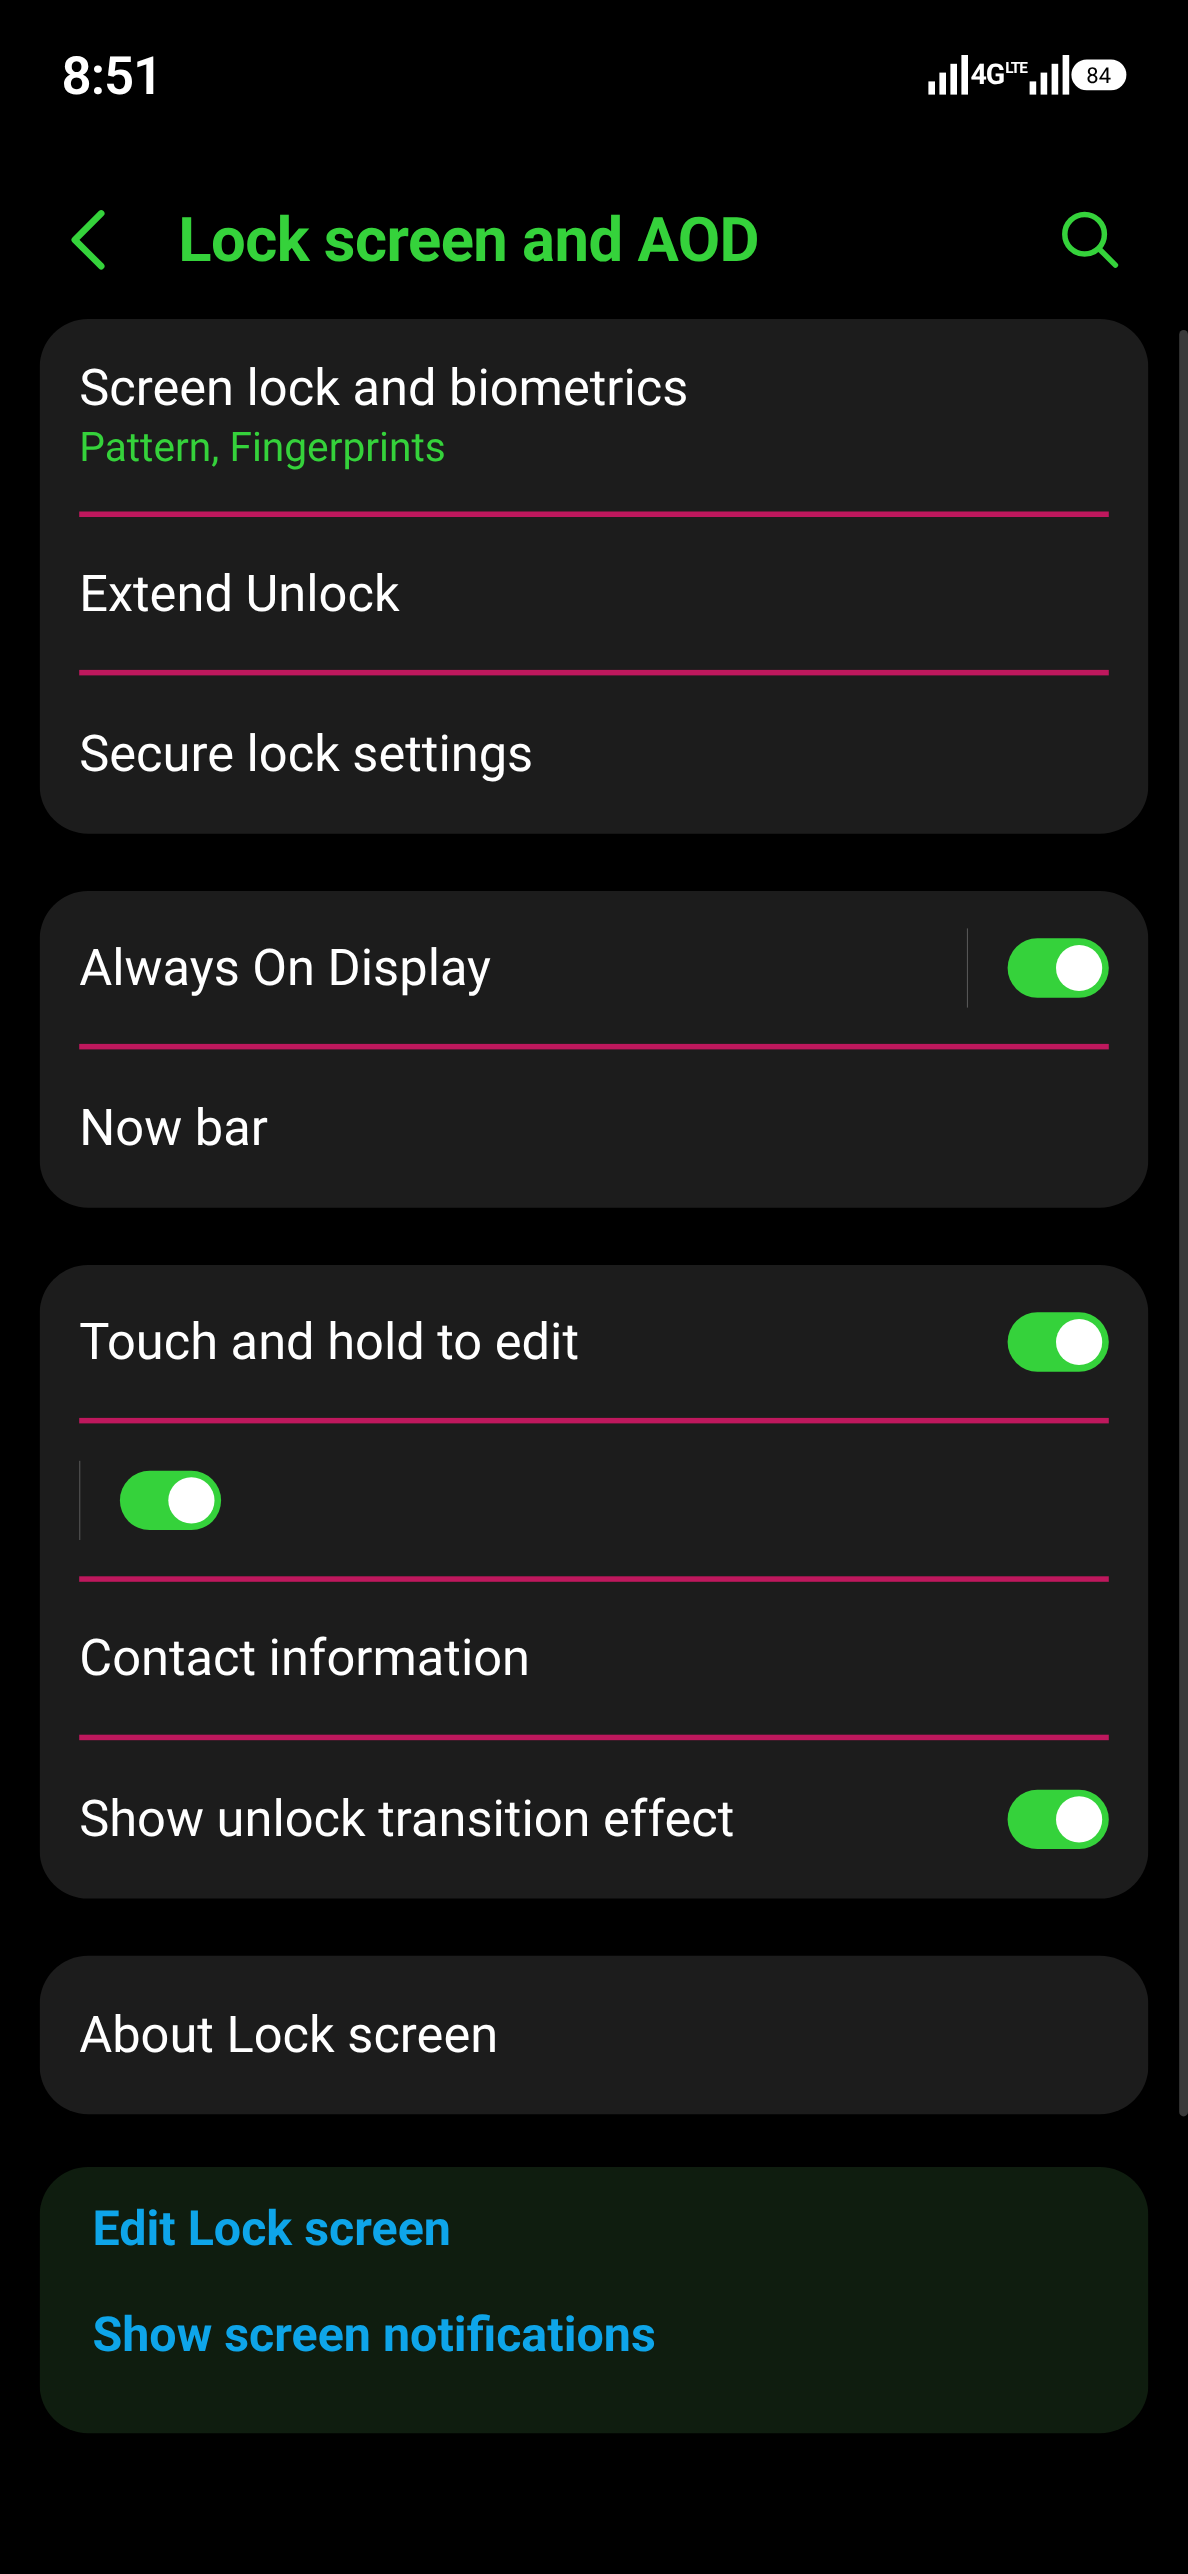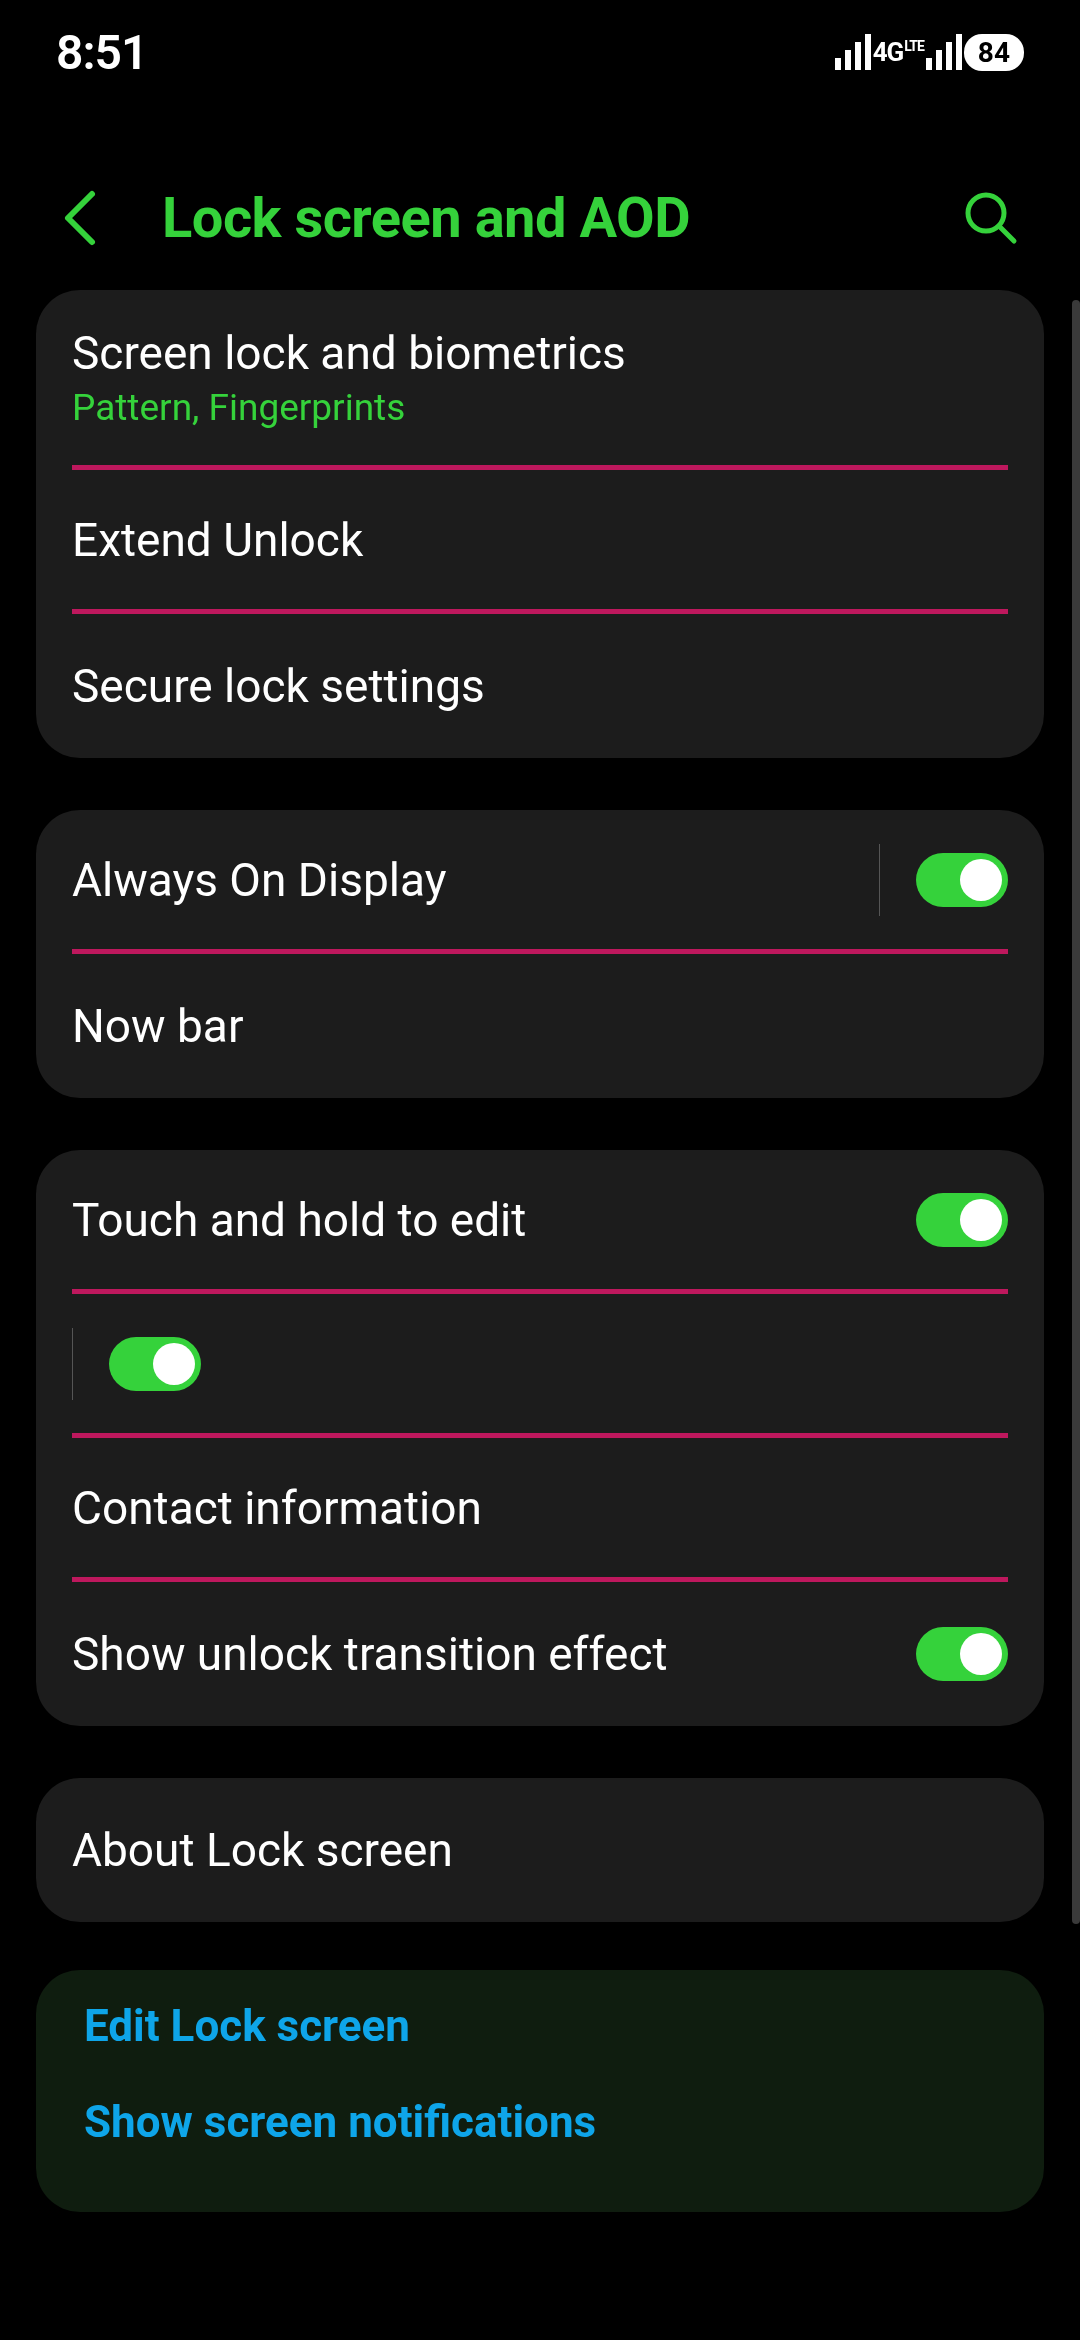--- a/index.html
+++ b/index.html
@@ -9,21 +9,21 @@
       height: 2340px;
       background: #000000;
       font-family: -apple-system, BlinkMacSystemFont, "Segoe UI", Roboto, Arial, sans-serif;
       position: relative;
       overflow: hidden;
     }
 
     
     .status-bar {
       position: absolute;
-      top: 0; left: 0; right: 0;
+      top: 16px; left: 0; right: 0;
       height: 104px;
       display: flex;
       align-items: center;
       justify-content: space-between;
       padding: 0 56px;
       color: #ffffff;
     }
     .status-time {
       font-size: 48px;
       font-weight: 600;
@@ -53,22 +53,22 @@
       font-size: 14px;
       line-height: 14px;
       display: inline-block;
       vertical-align: top;
       margin-top: 2px;
       margin-left: 1px;
     }
     .battery-pill {
       background: #ffffff;
       color: #000000;
-      font-size: 28px;
-      font-weight: 700;
+      font-size: 20px;
+      font-weight: 400;
       padding: 2px 14px;
       border-radius: 18px;
     }
 
     
     .app-bar {
       position: absolute;
       top: 158px;
       left: 0;
       right: 0;

